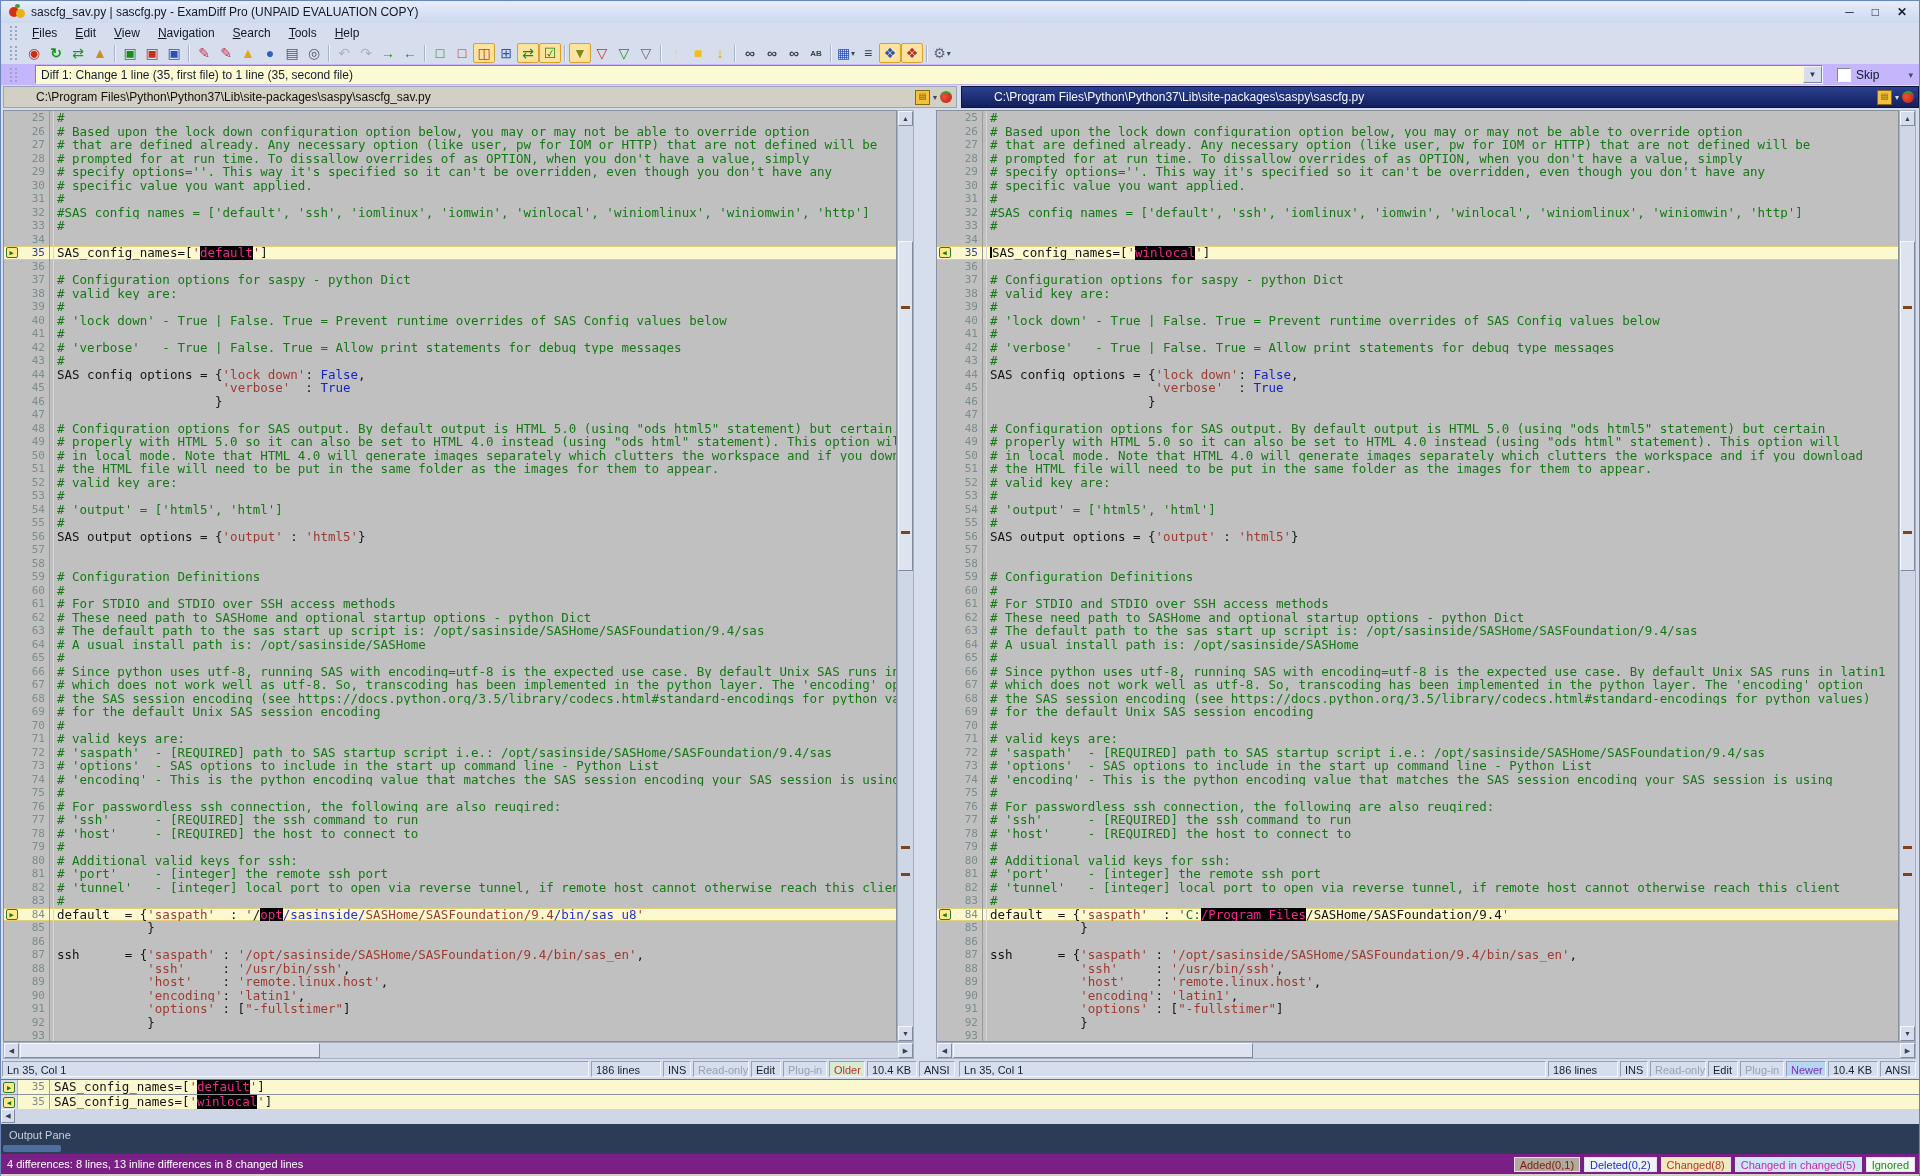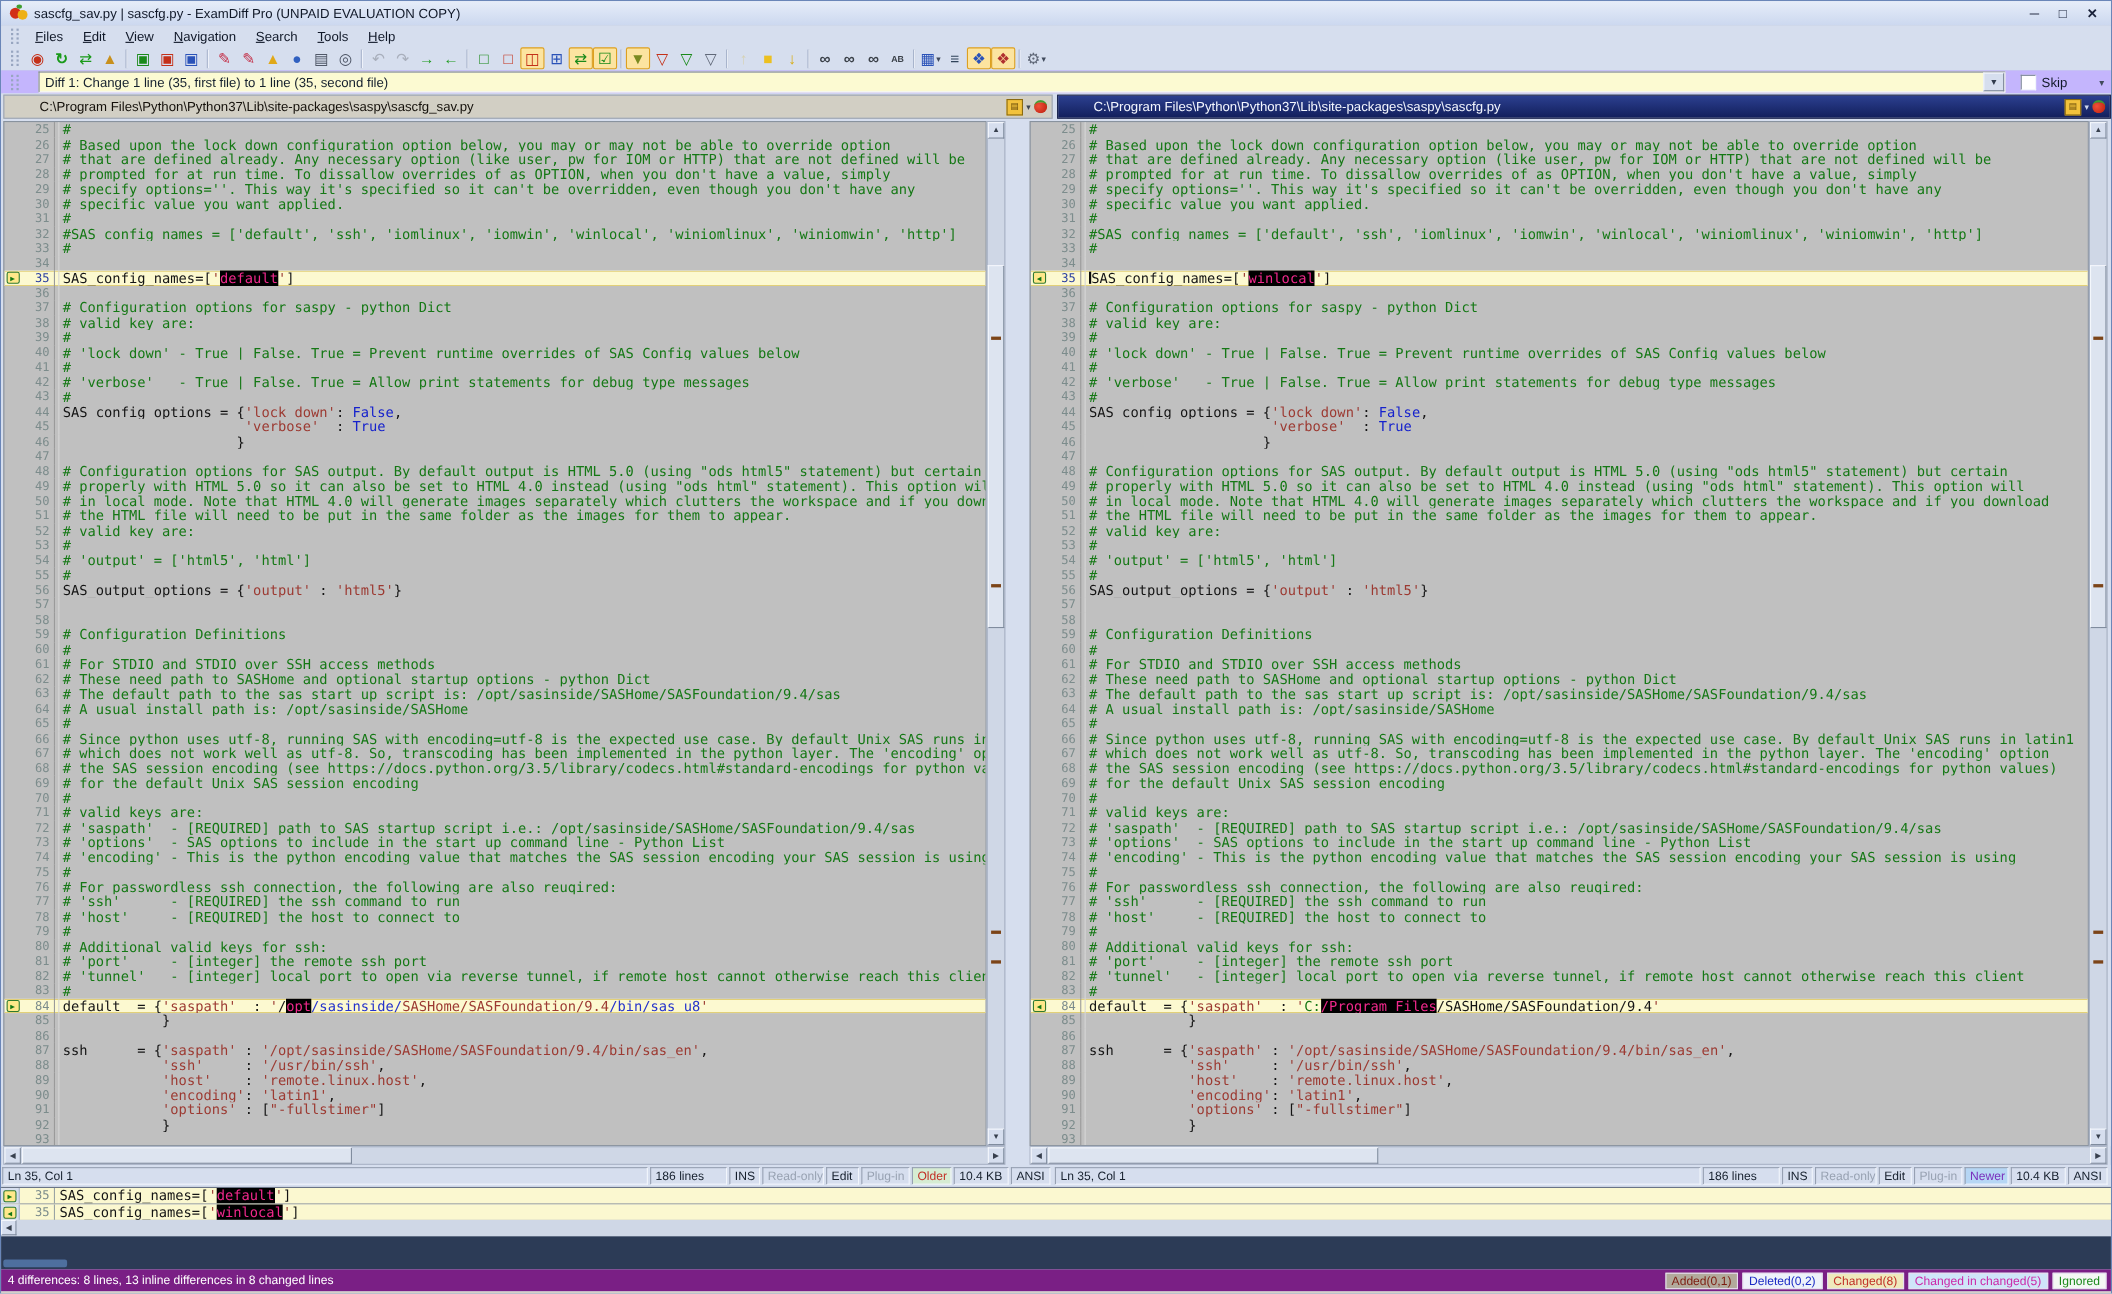--- a/index.html
+++ b/index.html
@@ -520,20 +520,21 @@
   <div id="bottomrows">
       <div class="brow"><div class="bmark"><span class="mk">▶</span></div><div class="bnum">35</div><div class="btxt"><span class="sg-k">SAS_config_names=[</span><span class="sg-s">'</span><span class="sg-h">default</span><span class="sg-s">'</span><span class="sg-k">]</span></div></div>
       <div class="brow"><div class="bmark"><span class="mk">◀</span></div><div class="bnum">35</div><div class="btxt"><span class="sg-k">SAS_config_names=[</span><span class="sg-s">'</span><span class="sg-h">winlocal</span><span class="sg-s">'</span><span class="sg-k">]</span></div></div>
     </div>
 
   <div id="minihscroll">
     <div class="sbtn left">◀</div>
   </div>
 
   <div id="outputpane">
+    <div class="olabel">Output Pane</div>
     <div class="otab"></div>
   </div>
 
   <div id="statusbar">
     <div id="status-summary">4 differences: 8 lines, 13 inline differences in 8 changed lines</div>
     <div id="badges" style="display:flex;align-items:center;">
         <div class="badge" style="color: rgb(124, 28, 16); background: rgb(178, 170, 156);">Added(0,1)</div>
         <div class="badge" style="color: rgb(28, 44, 196); background: rgb(238, 242, 250);">Deleted(0,2)</div>
         <div class="badge" style="color: rgb(192, 48, 40); background: rgb(239, 233, 188);">Changed(8)</div>
         <div class="badge" style="color: rgb(204, 40, 168); background: rgb(207, 229, 249);">Changed in changed(5)</div>

